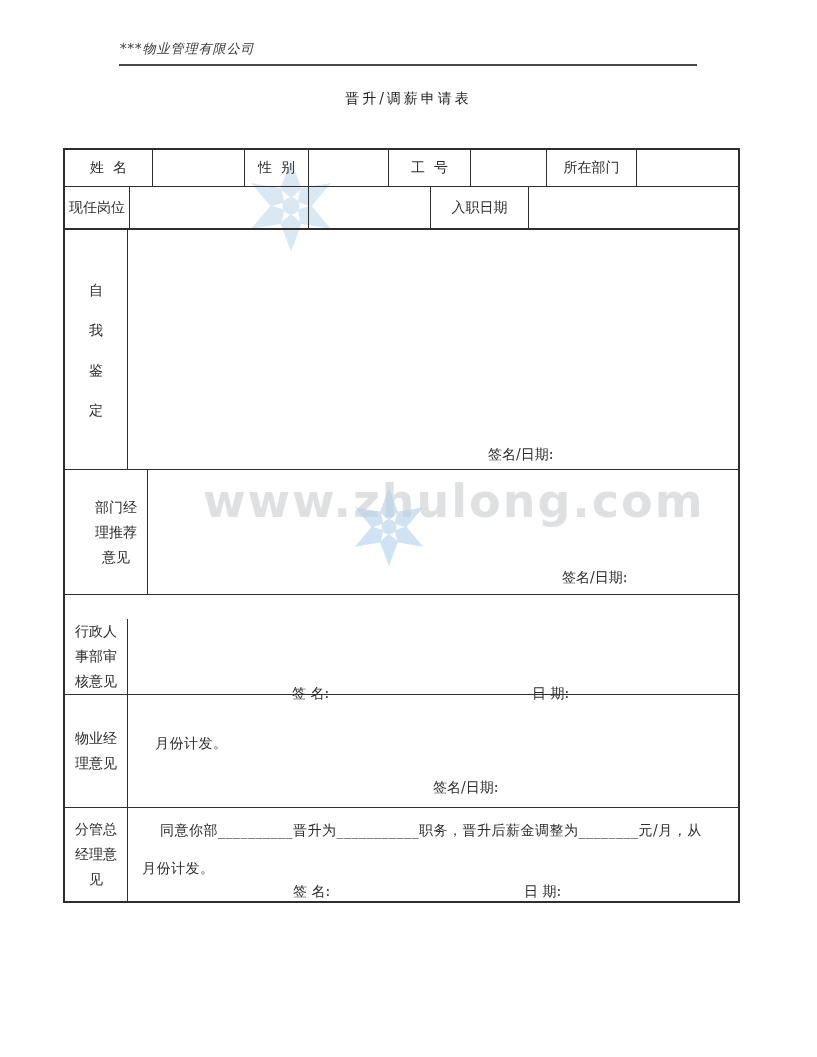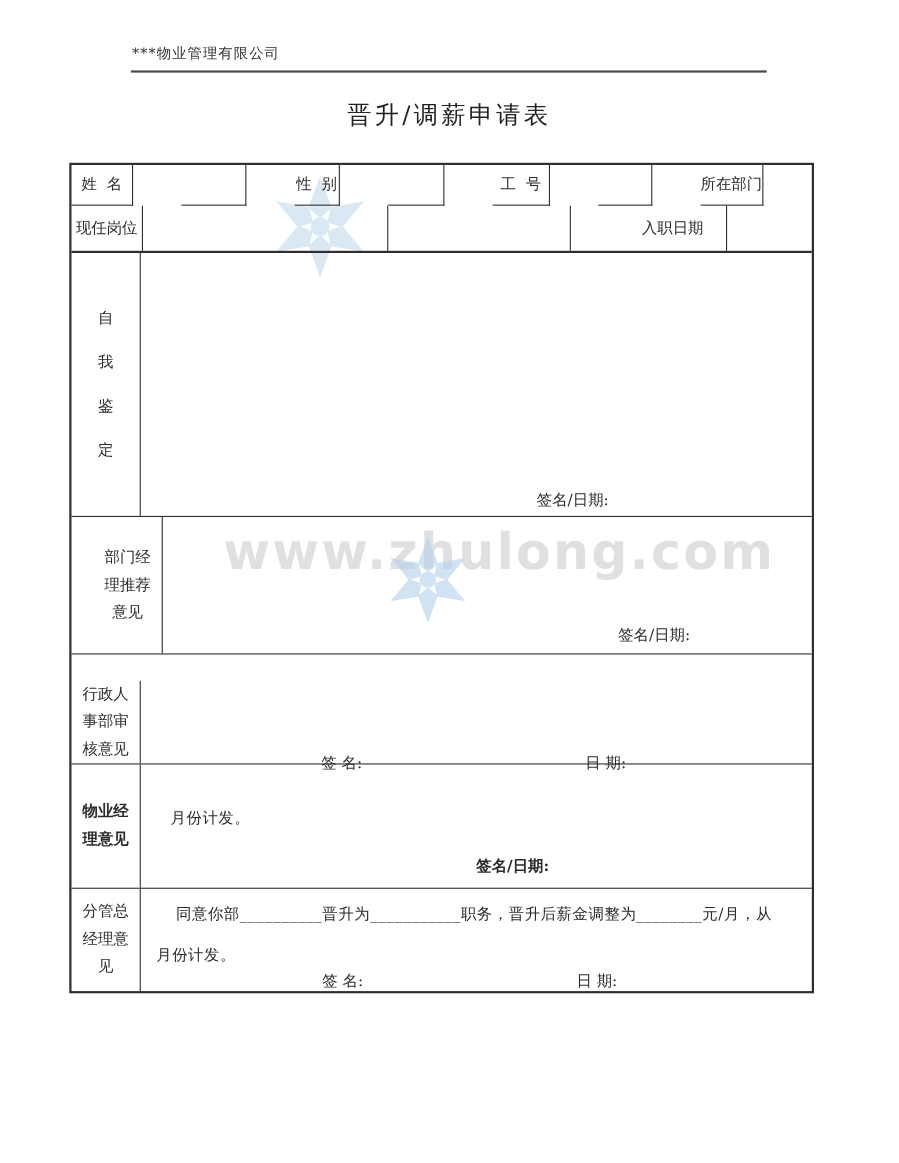--- a/index.html
+++ b/index.html
@@ -15,44 +15,44 @@
     position:absolute; left:203px; top:474px;
     font-family:"DejaVu Sans","Liberation Sans",sans-serif;
     font-size:46px; font-weight:bold; letter-spacing:2px;
     color:rgba(148,153,158,0.30);
     text-shadow:1px 1px 0 rgba(255,255,255,0.8);
   }
   .wm-svg { position:absolute; }
   .wm-top { left:237px; top:158px; width:108px; height:96px; }
   .wm-mid { left:348px; top:484px; width:82px; height:86px; }
   
-  .company { position:absolute; left:120px; top:40px; font-size:13px; letter-spacing:1px; color:#333; }
+  .company { position:absolute; left:120px; top:40px; font-size:13px; letter-spacing:1px; color:#333;font-style:italic; }
   .header-rule { position:absolute; left:119px; top:64px; width:578px; height:2px; background:#4a4a4a; }
-  .doc-title { position:absolute; left:0; top:90px; width:100%; text-align:center; font-size:22px; letter-spacing:3px; color:#222; }
+  .doc-title { position:absolute; left:0; top:90px; width:100%; text-align:center; font-size:14px; letter-spacing:3px; color:#222; }
   
   .form {
     position:absolute; left:63px; top:148px; width:677px; height:755px;
     border:2px solid #2e2e2e; display:flex; flex-direction:column;
     background:transparent; z-index:1;
   }
-  .row { display:flex; width:100%;gap:44px; }
+  .row { display:flex; width:100%; }
   .row-1 { height:37px; }
   .row-2 { height:43px; border-bottom:2px solid #2e2e2e; }
   .row-1 .cell { border-bottom:1px solid #2e2e2e; }
   .cell { border-right:1px solid #2e2e2e; display:flex; align-items:center; justify-content:center; font-size:14px; white-space:pre; }
   .cell:last-child { border-right:none; }
   .cell.value { background:transparent; }
   .w88{width:88px;} .w92{width:92px;} .w64{width:64px;} .w80{width:80px;}
   .w82{width:82px;} .w76{width:76px;} .w90{width:90px;}
   .w65{width:65px;} .w179{width:179px;} .w108{width:108px;} .w122{width:122px;} .w98{width:98px;}
   .grow { flex:1; }
   
   .section { display:flex; width:100%; border-bottom:1px solid #2e2e2e; }
   .section:last-child { border-bottom:none; flex:1; }
-  .h240{height:240px;} .h125{height:125px;padding-left:20px;} .h100{height:100px;align-items:flex-end;} .h113{height:113px;font-weight:bold;}
+  .h240{height:240px;} .h125{height:125px;padding-left:20px;} .h100{height:100px;align-items:flex-end;} .h113{height:113px;}
   .sec-label {
     width:63px; border-right:1px solid #2e2e2e;
     display:flex; align-items:center; justify-content:center;
     text-align:center; font-size:14px; line-height:25px; white-space:pre-line;
   }
   .sec-label.vertical { line-height:40px; }
   .sec-content { flex:1; position:relative; font-size:14px; }
   .sign { position:absolute; white-space:pre; font-size:14px; }
   .line { position:absolute; white-space:nowrap; font-size:14px; letter-spacing:0.5px; }
 </style>

